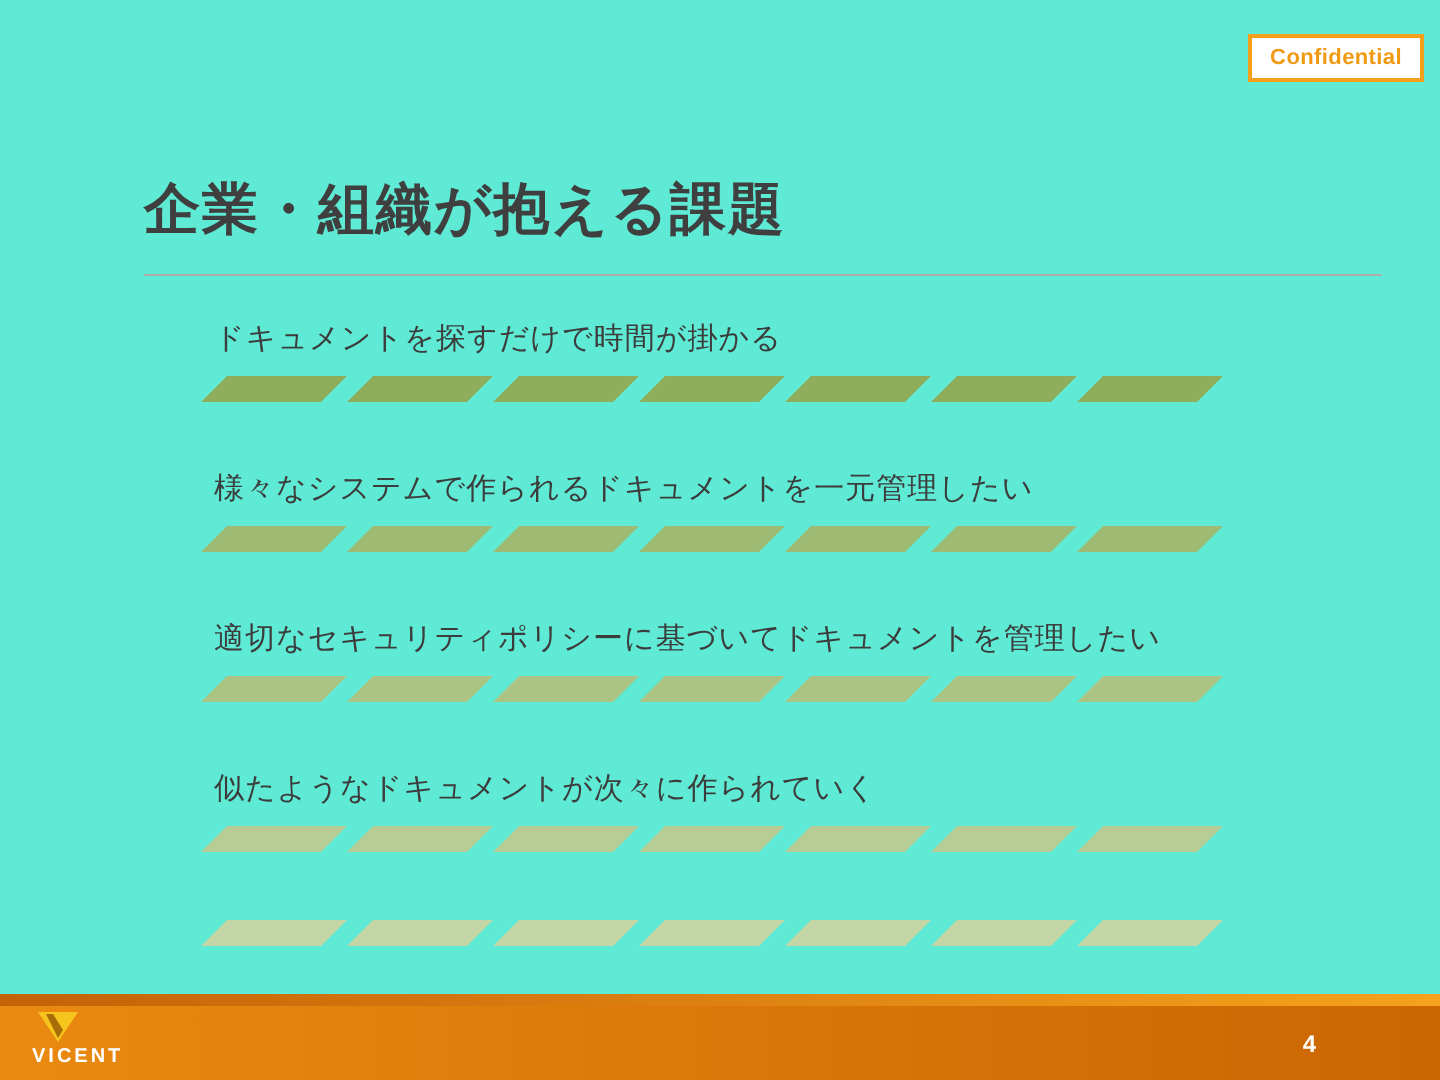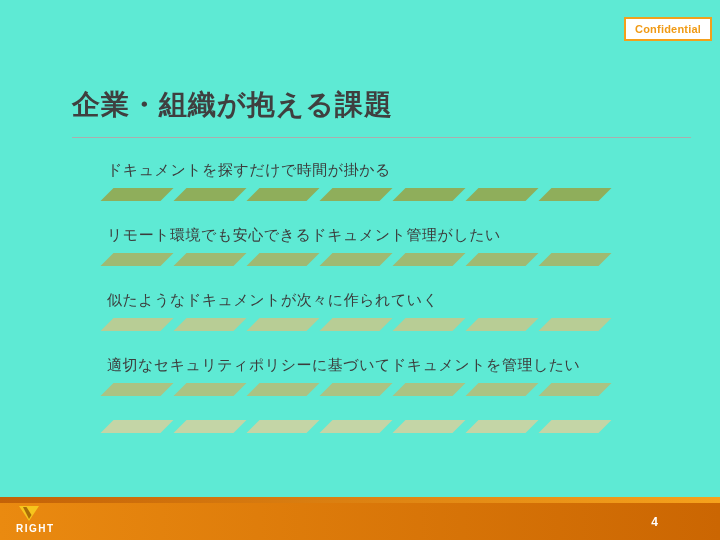--- a/index.html
+++ b/index.html
@@ -15,21 +15,21 @@
   .title{
     position:absolute;left:72px;top:86px;margin:0;
     font-size:28px;font-weight:600;color:#3f3f3f;letter-spacing:1px;white-space:nowrap;
   }
   .title-rule{
     position:absolute;left:72px;top:137px;width:619px;height:1px;background:#adadad;
   }
   .items{
     position:absolute;left:107px;top:160px;width:540px;
   }
-  .item{height:40px;margin-bottom:25px;font-family:Liberation Serif, serif;}
+  .item{height:40px;margin-bottom:35px;font-family:Liberation Serif, serif;}
   .item-text{
     font-size:15px;line-height:20px;color:#3c3c3c;white-space:nowrap;letter-spacing:0.5px;
   }
   .bar-row{display:flex;gap:13px;margin-top:8px;}
   .bar{width:60px;height:13px;transform:skewX(-45deg);}
   .footer{position:absolute;left:0;bottom:0;width:720px;height:43px;}
   .footer-strip{height:6px;background:linear-gradient(to right,#c46207,#f6a21c);}
   .footer-body{position:relative;height:37px;background:linear-gradient(to right,#ea8a10,#cb6602);}
   .logo{position:absolute;left:16px;top:3px;display:flex;flex-direction:column;}
   .logo-icon{margin-left:3px;line-height:0;}
@@ -63,55 +63,55 @@
           <div class="bar" style="background: rgb(143, 174, 91);"></div>
           <div class="bar" style="background: rgb(143, 174, 91);"></div>
           <div class="bar" style="background: rgb(143, 174, 91);"></div>
           <div class="bar" style="background: rgb(143, 174, 91);"></div>
           <div class="bar" style="background: rgb(143, 174, 91);"></div>
           <div class="bar" style="background: rgb(143, 174, 91);"></div>
         </div>
   </div>
 
   <div class="item">
-    <div class="item-text">リモート環境でも安心できるドキュメント管理がしたい</div>
+    <div class="item-text">様々なシステムで作られるドキュメントを一元管理したい</div>
     <div class="bar-row">
           <div class="bar" style="background: rgb(159, 186, 114);"></div>
           <div class="bar" style="background: rgb(159, 186, 114);"></div>
           <div class="bar" style="background: rgb(159, 186, 114);"></div>
           <div class="bar" style="background: rgb(159, 186, 114);"></div>
           <div class="bar" style="background: rgb(159, 186, 114);"></div>
           <div class="bar" style="background: rgb(159, 186, 114);"></div>
           <div class="bar" style="background: rgb(159, 186, 114);"></div>
+        </div>
+  </div>
+
+  <div class="item">
+    <div class="item-text">適切なセキュリティポリシーに基づいてドキュメントを管理したい</div>
+    <div class="bar-row">
+          <div class="bar" style="background: rgb(171, 195, 131);"></div>
+          <div class="bar" style="background: rgb(171, 195, 131);"></div>
+          <div class="bar" style="background: rgb(171, 195, 131);"></div>
+          <div class="bar" style="background: rgb(171, 195, 131);"></div>
+          <div class="bar" style="background: rgb(171, 195, 131);"></div>
+          <div class="bar" style="background: rgb(171, 195, 131);"></div>
+          <div class="bar" style="background: rgb(171, 195, 131);"></div>
         </div>
   </div>
 
   <div class="item">
     <div class="item-text">似たようなドキュメントが次々に作られていく</div>
     <div class="bar-row">
           <div class="bar" style="background: rgb(184, 205, 149);"></div>
           <div class="bar" style="background: rgb(184, 205, 149);"></div>
           <div class="bar" style="background: rgb(184, 205, 149);"></div>
           <div class="bar" style="background: rgb(184, 205, 149);"></div>
           <div class="bar" style="background: rgb(184, 205, 149);"></div>
           <div class="bar" style="background: rgb(184, 205, 149);"></div>
           <div class="bar" style="background: rgb(184, 205, 149);"></div>
-        </div>
-  </div>
-
-  <div class="item">
-    <div class="item-text">適切なセキュリティポリシーに基づいてドキュメントを管理したい</div>
-    <div class="bar-row">
-          <div class="bar" style="background: rgb(171, 195, 131);"></div>
-          <div class="bar" style="background: rgb(171, 195, 131);"></div>
-          <div class="bar" style="background: rgb(171, 195, 131);"></div>
-          <div class="bar" style="background: rgb(171, 195, 131);"></div>
-          <div class="bar" style="background: rgb(171, 195, 131);"></div>
-          <div class="bar" style="background: rgb(171, 195, 131);"></div>
-          <div class="bar" style="background: rgb(171, 195, 131);"></div>
         </div>
   </div>
 
   <div class="item">
     <div class="bar-row">
           <div class="bar" style="background: rgb(196, 213, 166);"></div>
           <div class="bar" style="background: rgb(196, 213, 166);"></div>
           <div class="bar" style="background: rgb(196, 213, 166);"></div>
           <div class="bar" style="background: rgb(196, 213, 166);"></div>
           <div class="bar" style="background: rgb(196, 213, 166);"></div>
@@ -124,19 +124,19 @@
   <div class="footer">
     <div class="footer-strip"></div>
     <div class="footer-body">
       <div class="logo">
         <span class="logo-icon">
           <svg width="20" height="15" viewBox="0 0 20 15">
             <polygon points="0,0 20,0 10,15" fill="#f6c51d"></polygon>
             <polygon points="4,1 10,13 12.5,9 7.5,1" fill="#a86d08"></polygon>
           </svg>
         </span>
-        <span class="logo-text">RIGHT</span>
+        <span class="logo-text">VICENT</span>
       </div>
       <div class="page-number">4</div>
     </div>
   </div>
 
 </div>
 
 </body></html>

